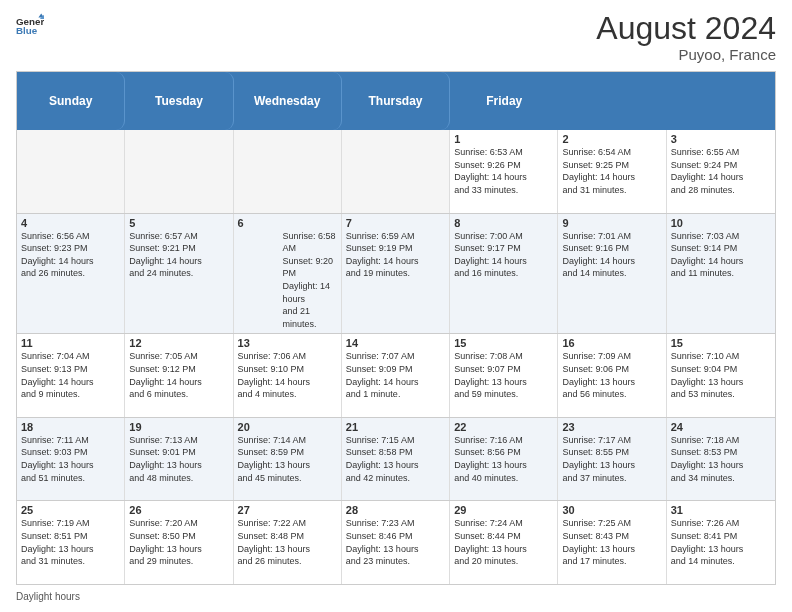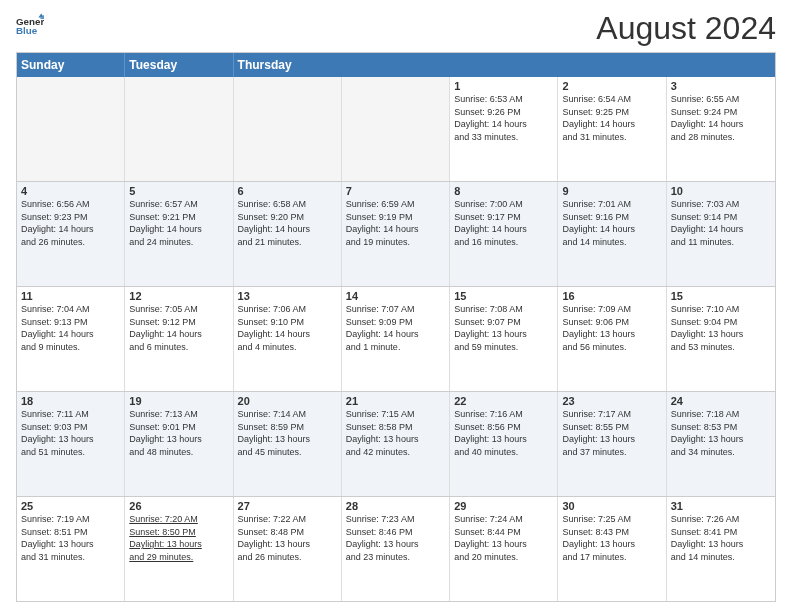--- a/index.html
+++ b/index.html
@@ -55,23 +55,24 @@
     }
     .cal-header {
       display: grid;
       grid-template-columns: repeat(7, 1fr);
       background: #3d7ab5;
     }
     .cal-header-cell {
       color: #fff;
       font-size: 12px;
       font-weight: bold;
-      padding: 5px 4px;
-      text-align: left;
+      padding: 22px 4px;
+      text-align: center;
       border-right: 1px solid #5a94cc;
+      border-radius: 9px;
     }
     .cal-header-cell:last-child {
       border-right: none;
     }
     .cal-body {
       flex: 1;
       display: flex;
       flex-direction: column;
     }
     .cal-row {
@@ -129,28 +130,31 @@
       <svg class="logo-icon" viewBox="0 0 40 40" xmlns="http://www.w3.org/2000/svg">
         <text x="0" y="18" font-size="14" font-weight="bold" fill="#333" font-family="Arial">General</text>
         <text x="0" y="32" font-size="14" font-weight="bold" fill="#3d7ab5" font-family="Arial">Blue</text>
         <polygon points="32,8 40,8 36,2" fill="#3d7ab5"></polygon>
         <polygon points="34,10 40,10 40,4" fill="#5a94cc"></polygon>
       </svg>
 
     </div>
     <div class="title-block">
       <div class="month-title">August 2024</div>
+      <div class="location">Puyoo, France</div>
     </div>
   </div>
 
   <div class="calendar">
     <div class="cal-header">
       <div class="cal-header-cell">Sunday</div>
       <div class="cal-header-cell">Tuesday</div>
+      <div class="cal-header-cell">Wednesday</div>
       <div class="cal-header-cell">Thursday</div>
+      <div class="cal-header-cell">Friday</div>
     </div>
     <div class="cal-body" id="cal-body">
     <div class="cal-row">
           <div class="cal-cell empty"></div>
           <div class="cal-cell empty"></div>
           <div class="cal-cell empty"></div>
           <div class="cal-cell empty"></div>
           <div class="cal-cell">
             <span class="day-num">1</span>
             <div class="day-info" style="white-space: pre-line;">Sunrise: 6:53 AM
@@ -183,21 +187,21 @@
           </div>
           <div class="cal-cell alt-row">
             <span class="day-num">5</span>
             <div class="day-info" style="white-space: pre-line;">Sunrise: 6:57 AM
 Sunset: 9:21 PM
 Daylight: 14 hours
 and 24 minutes.</div>
           </div>
           <div class="cal-cell alt-row">
             <span class="day-num">6</span>
-            <div class="day-info" style="white-space: pre-line;">Sunrise: 6:58 AM
+            <div class="day-info" style="white-space: pre-line; margin-left: 45px;">Sunrise: 6:58 AM
 Sunset: 9:20 PM
 Daylight: 14 hours
 and 21 minutes.</div>
           </div>
           <div class="cal-cell alt-row">
             <span class="day-num">7</span>
             <div class="day-info" style="white-space: pre-line;">Sunrise: 6:59 AM
 Sunset: 9:19 PM
 Daylight: 14 hours
 and 19 minutes.</div>
@@ -329,21 +333,21 @@
         <div class="cal-row">
           <div class="cal-cell">
             <span class="day-num">25</span>
             <div class="day-info" style="white-space: pre-line;">Sunrise: 7:19 AM
 Sunset: 8:51 PM
 Daylight: 13 hours
 and 31 minutes.</div>
           </div>
           <div class="cal-cell">
             <span class="day-num">26</span>
-            <div class="day-info" style="white-space: pre-line; text-decoration: underline;">Sunrise: 7:20 AM
+            <div class="day-info" style="white-space: pre-line;">Sunrise: 7:20 AM
 Sunset: 8:50 PM
 Daylight: 13 hours
 and 29 minutes.</div>
           </div>
           <div class="cal-cell">
             <span class="day-num">27</span>
             <div class="day-info" style="white-space: pre-line;">Sunrise: 7:22 AM
 Sunset: 8:48 PM
 Daylight: 13 hours
 and 26 minutes.</div>
@@ -373,13 +377,16 @@
             <span class="day-num">31</span>
             <div class="day-info" style="white-space: pre-line;">Sunrise: 7:26 AM
 Sunset: 8:41 PM
 Daylight: 13 hours
 and 14 minutes.</div>
           </div>
         </div>
       </div>
   </div>
 
+  <div class="footer">
+    <span>Daylight hours</span>
+  </div>
 </div>
 
 </body></html>

